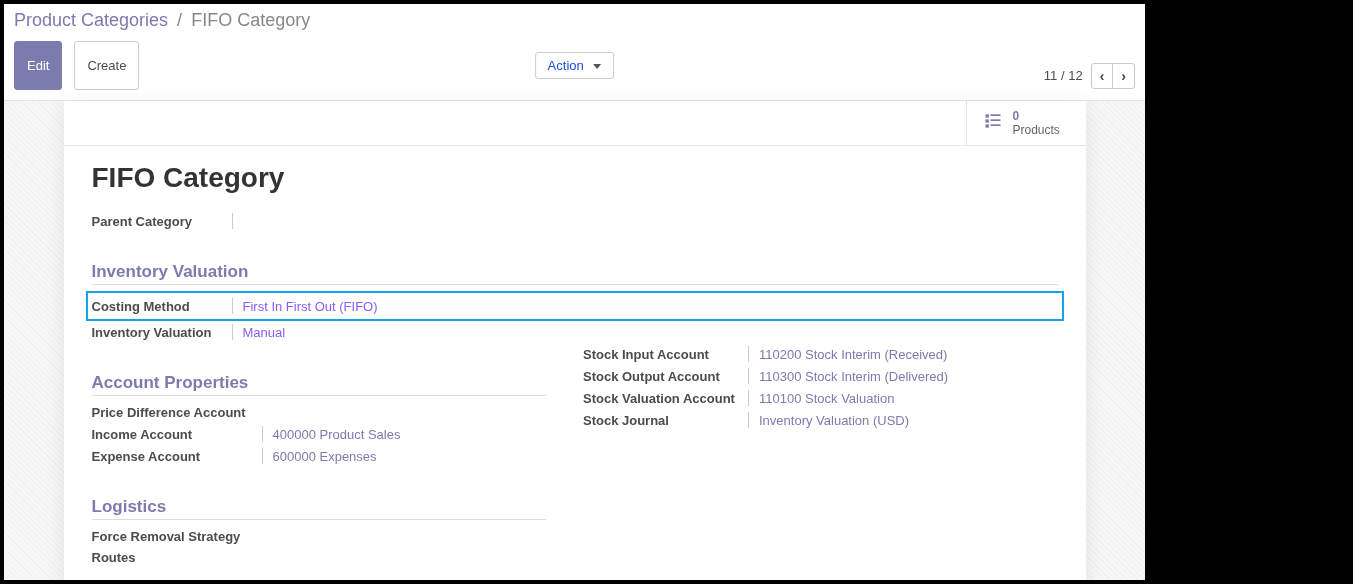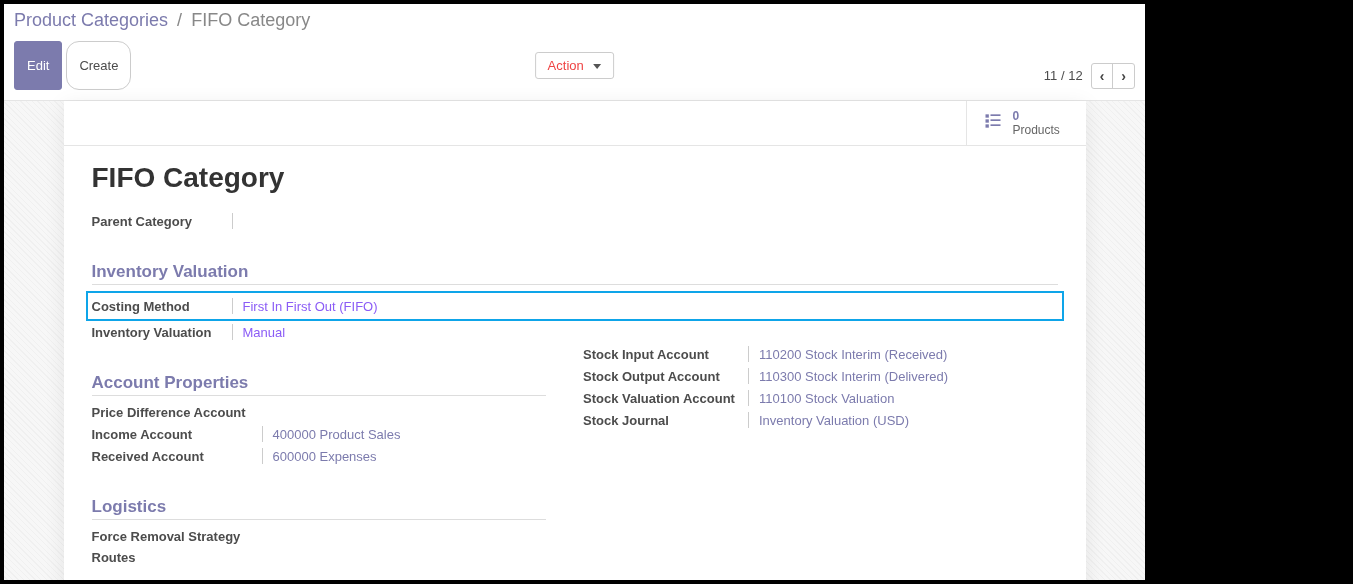--- a/index.html
+++ b/index.html
@@ -37,34 +37,34 @@
     font-size: 13px;
     border-radius: 3px;
     cursor: pointer;
     color: #4c4c4c;
   }
   .btn.primary {
     background: #7c7bad;
     border-color: #7c7bad;
     color: #fff;
   }
-  .btn + .btn { margin-left: 4px; border-radius: 13px; }
+  .btn + .btn { margin-left: 12px; }
   .toolbar-center {
     position: absolute;
     left: 50%;
     transform: translateX(-50%);
   }
   .action-btn {
     border: 1px solid #ccc;
     background: #fff;
     padding: 5px 12px;
     font-size: 13px;
     border-radius: 3px;
     cursor: pointer;
-    color: #ef4444;
+    color: #1d4ed8;
   }
   .caret {
     display: inline-block;
     width: 0; height: 0;
     border-left: 4px solid transparent;
     border-right: 4px solid transparent;
     border-top: 5px solid #555;
     margin-left: 6px;
     vertical-align: middle;
   }
@@ -252,21 +252,21 @@
             <div class="section-title">Account Properties</div>
             <div class="field-row">
               <div class="field-label">Price Difference Account</div>
             </div>
             <div class="field-row">
               <div class="field-label">Income Account</div>
               <div class="vsep"></div>
               <div class="field-value link">400000 Product Sales</div>
             </div>
             <div class="field-row">
-              <div class="field-label">Received Account</div>
+              <div class="field-label">Expense Account</div>
               <div class="vsep"></div>
               <div class="field-value link">600000 Expenses</div>
             </div>
           </div>
 
           <div class="col right wider-label">
             <div class="field-row">
               <div class="field-label">Stock Input Account</div>
               <div class="vsep"></div>
               <div class="field-value link">110200 Stock Interim (Received)</div>

